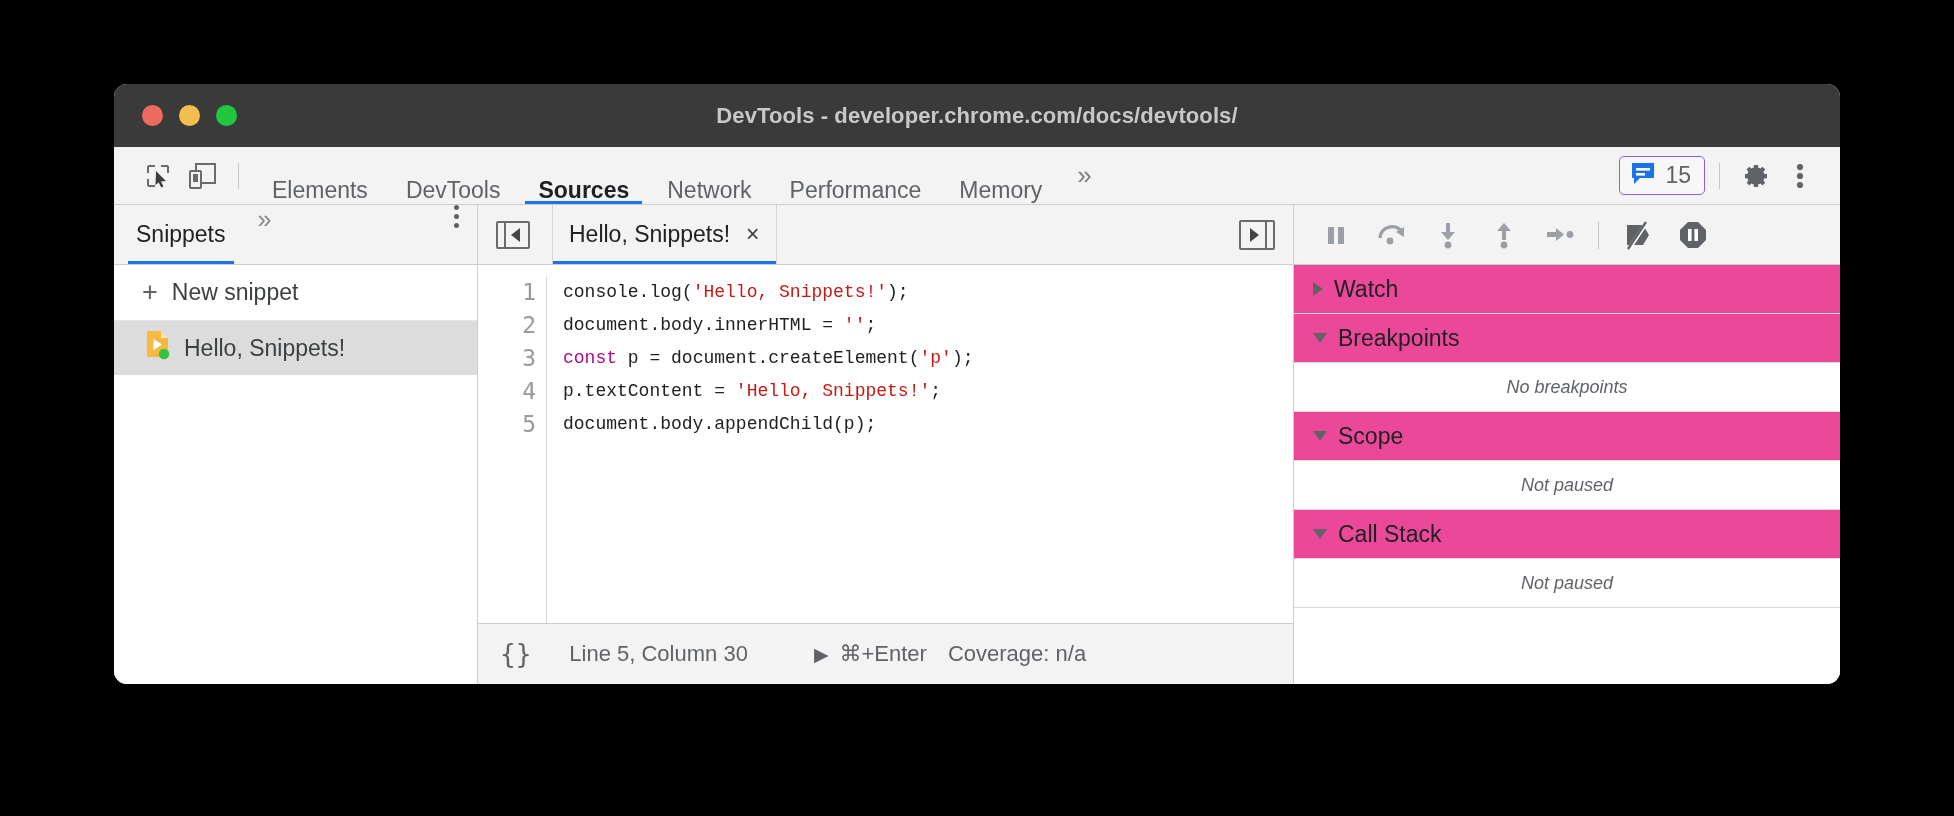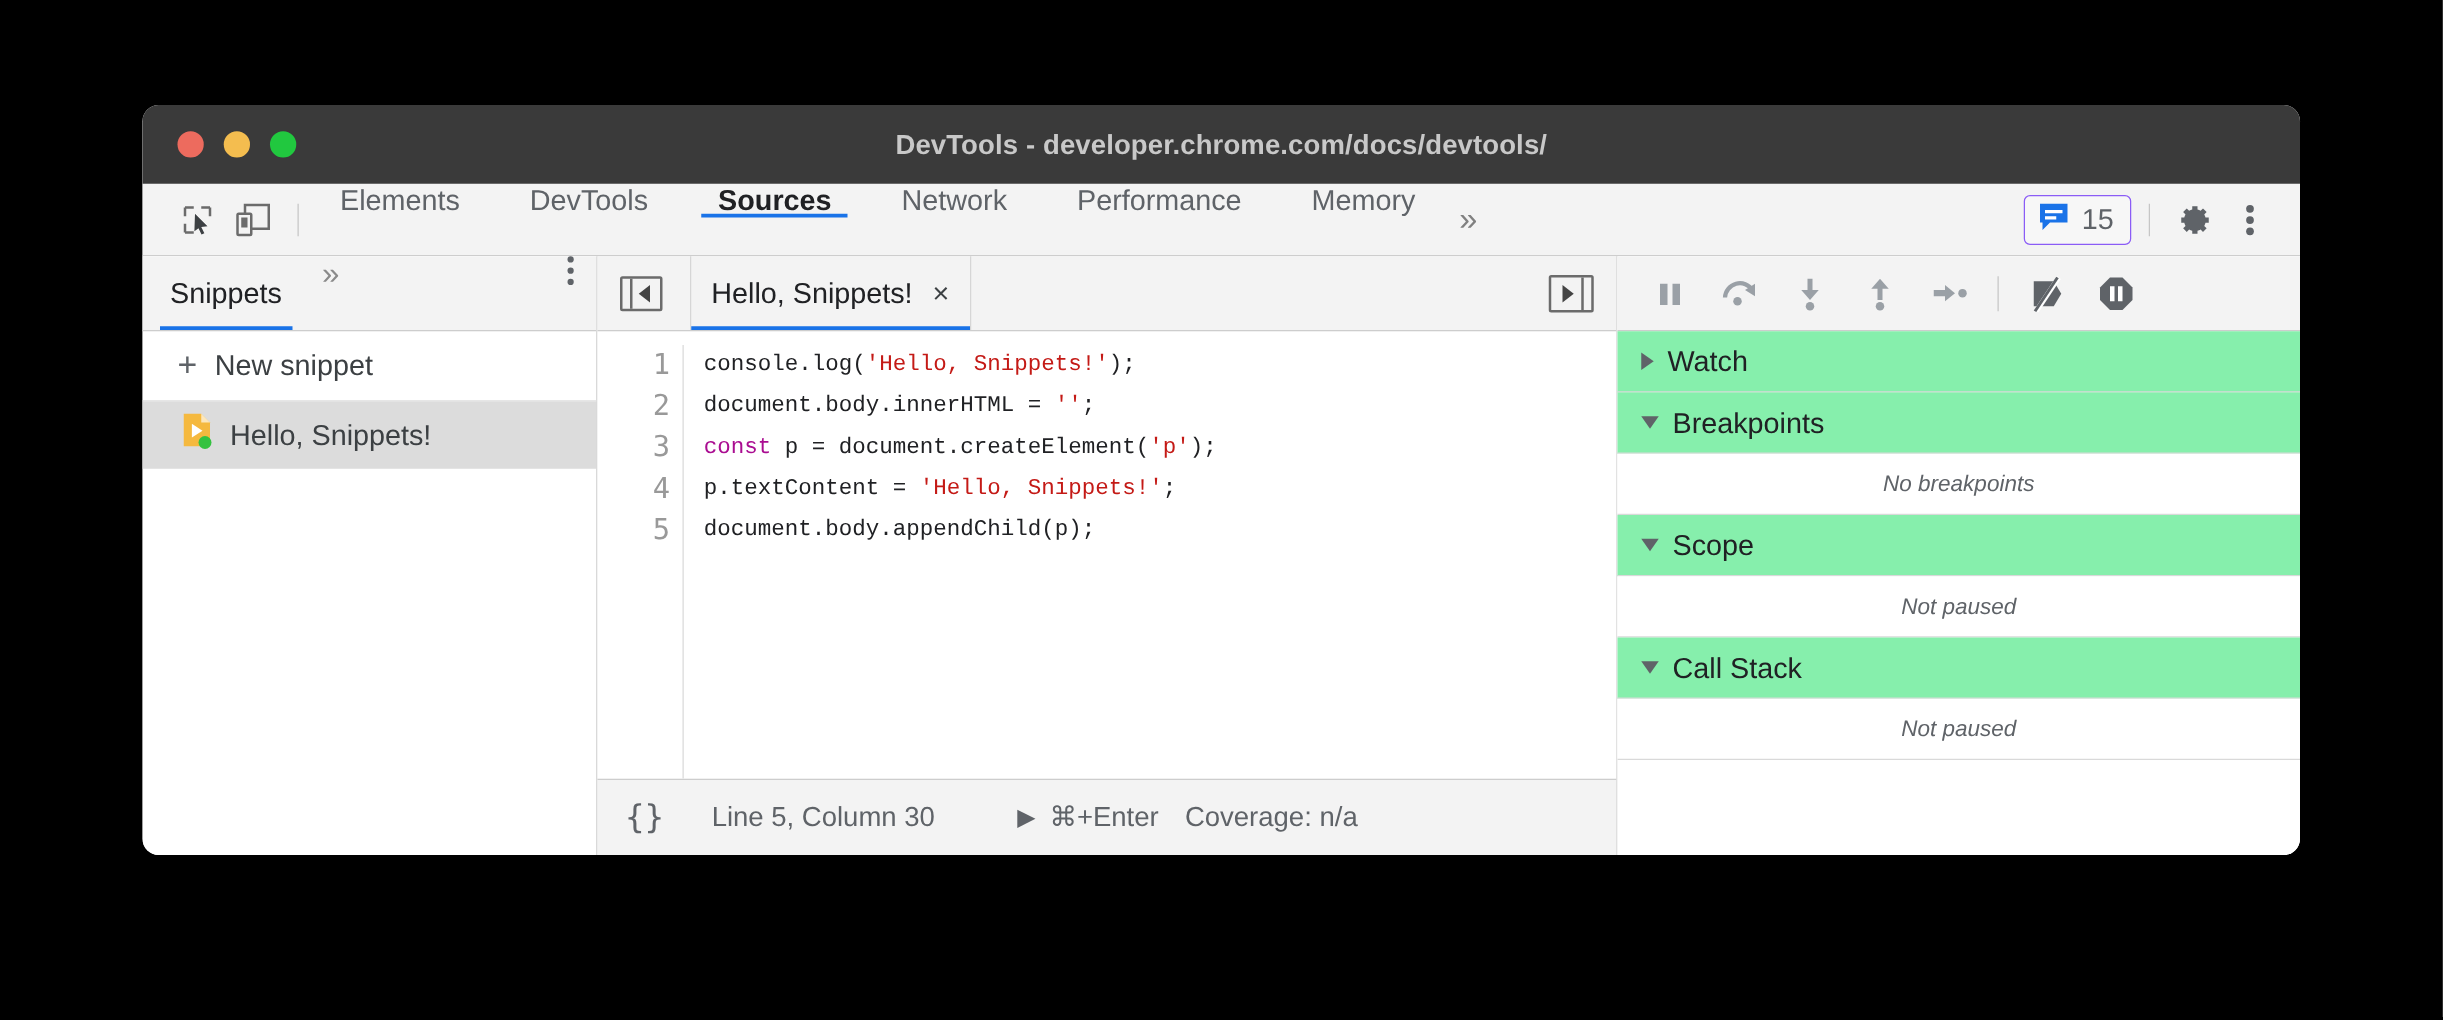--- a/index.html
+++ b/index.html
@@ -74,23 +74,22 @@
     display: flex; align-items: center; justify-content: center;
     border-radius: 3px;
   }
   .vsep {
     width: 1px; height: 26px;
     background: #c6c6c6;
     margin: 0 14px;
   }
   .tabs {
     display: flex;
-    align-items: flex-start;
+    align-items: flex-end;
     height: 100%;
-    gap: 18px;
   }
   .tab {
     position: relative;
     display: flex;
     align-items: center;
     padding: 0 19px;
     font-size: 23px;
     color: #5f6368;
     white-space: nowrap;
   }
@@ -328,21 +327,21 @@
     padding-left: 14px;
   }
   .dbg-btn {
     width: 56px; height: 46px;
     display: flex; align-items: center; justify-content: center;
   }
   .dbg-sep { width: 1px; height: 28px; background: #c6c6c6; margin: 0 10px; }
 
   .sec-header {
     height: 49px;
-    background: #86efac;
+    background: #ec4899;
     border-bottom: 1px solid #d9d9d9;
     display: flex;
     align-items: center;
     gap: 11px;
     padding-left: 19px;
     font-size: 23px;
     color: #202124;
   }
   .tri-right {
     width: 0; height: 0;

